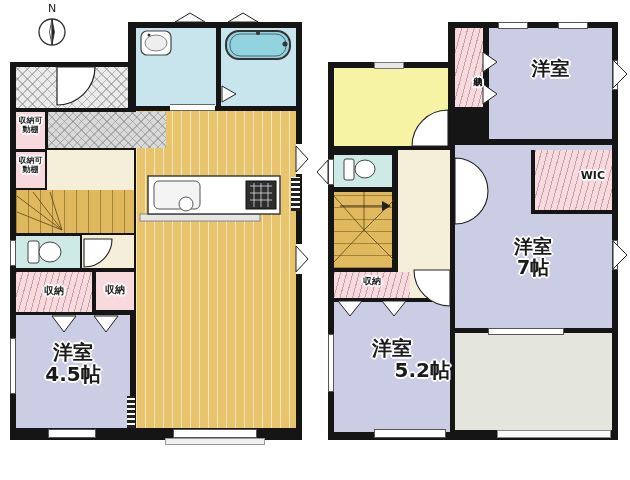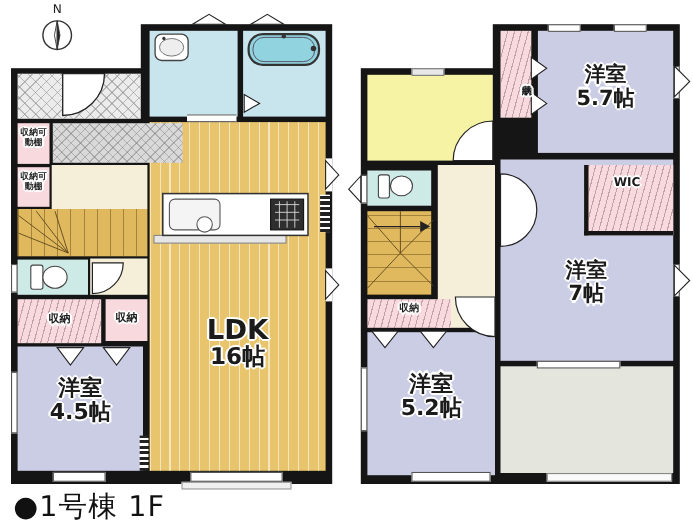--- a/index.html
+++ b/index.html
@@ -187,44 +187,38 @@
       <path d="M340 206 L382 206" stroke="#222" stroke-width="1.2" fill="none"></path>
       <polygon points="382,201 391,206 382,211" fill="#222"></polygon>
     </g>
 
     <g>
       <rect x="344" y="159" width="10" height="21" rx="2" fill="#fff" stroke="#444" stroke-width="1"></rect>
       <ellipse cx="365" cy="169" rx="10" ry="9" fill="#fff" stroke="#444" stroke-width="1"></ellipse>
     </g>
   </svg>
 
-  <div class="lbl" style="left:146px;top:286px;width:140px;">
-    <span style="font-size:25px;">LDK</span>
-    <span style="font-size:21px;">16帖</span>
-  </div>
   <div class="lbl" style="left:16px;top:342px;width:114px;">
     <span style="font-size:20px;">洋室</span>
     <span style="font-size:20px;">4.5帖</span>
   </div>
   <div class="lbl" style="left:15px;top:117px;width:31px;font-size:8px;word-break:break-all;">収納可動棚</div>
   <div class="lbl" style="left:15px;top:157px;width:31px;font-size:8px;word-break:break-all;">収納可動棚</div>
   <div class="lbl" style="left:16px;top:286px;width:76px;font-size:10px;">収納</div>
   <div class="lbl" style="left:96px;top:285px;width:38px;font-size:10px;">収納</div>
 
   <div class="lbl" style="left:458px;top:48px;width:24px;font-size:9px;writing-mode:vertical-rl;height:44px;">収納</div>
   <div class="lbl" style="left:489px;top:58px;width:123px;">
     <span style="font-size:19px;">洋室</span>
-    <span style="font-size:19px;">5.7帖</span>
-  </div>
-  <div class="lbl" style="left:535px;top:160px;width:70px;font-size:11px;">WIC</div>
+  </div>
+  <div class="lbl" style="left:535px;top:170px;width:70px;font-size:11px;text-align:right;">WIC</div>
   <div class="lbl" style="left:470px;top:236px;width:126px;">
     <span style="font-size:19px;">洋室</span>
     <span style="font-size:19px;">7帖</span>
   </div>
   <div class="lbl" style="left:334px;top:277px;width:76px;font-size:9px;">収納</div>
   <div class="lbl" style="left:334px;top:338px;width:116px;">
     <span style="font-size:20px;">洋室</span>
-    <span style="font-size:20px;">5.2帖</span>
-  </div>
-
-  <div class="caption" style="left:12px;top:443px;">●1号棟 1F</div>
+    <span style="font-size:20px;text-align:right;">5.2帖</span>
+  </div>
+
 
 </div>
 
 </body></html>

